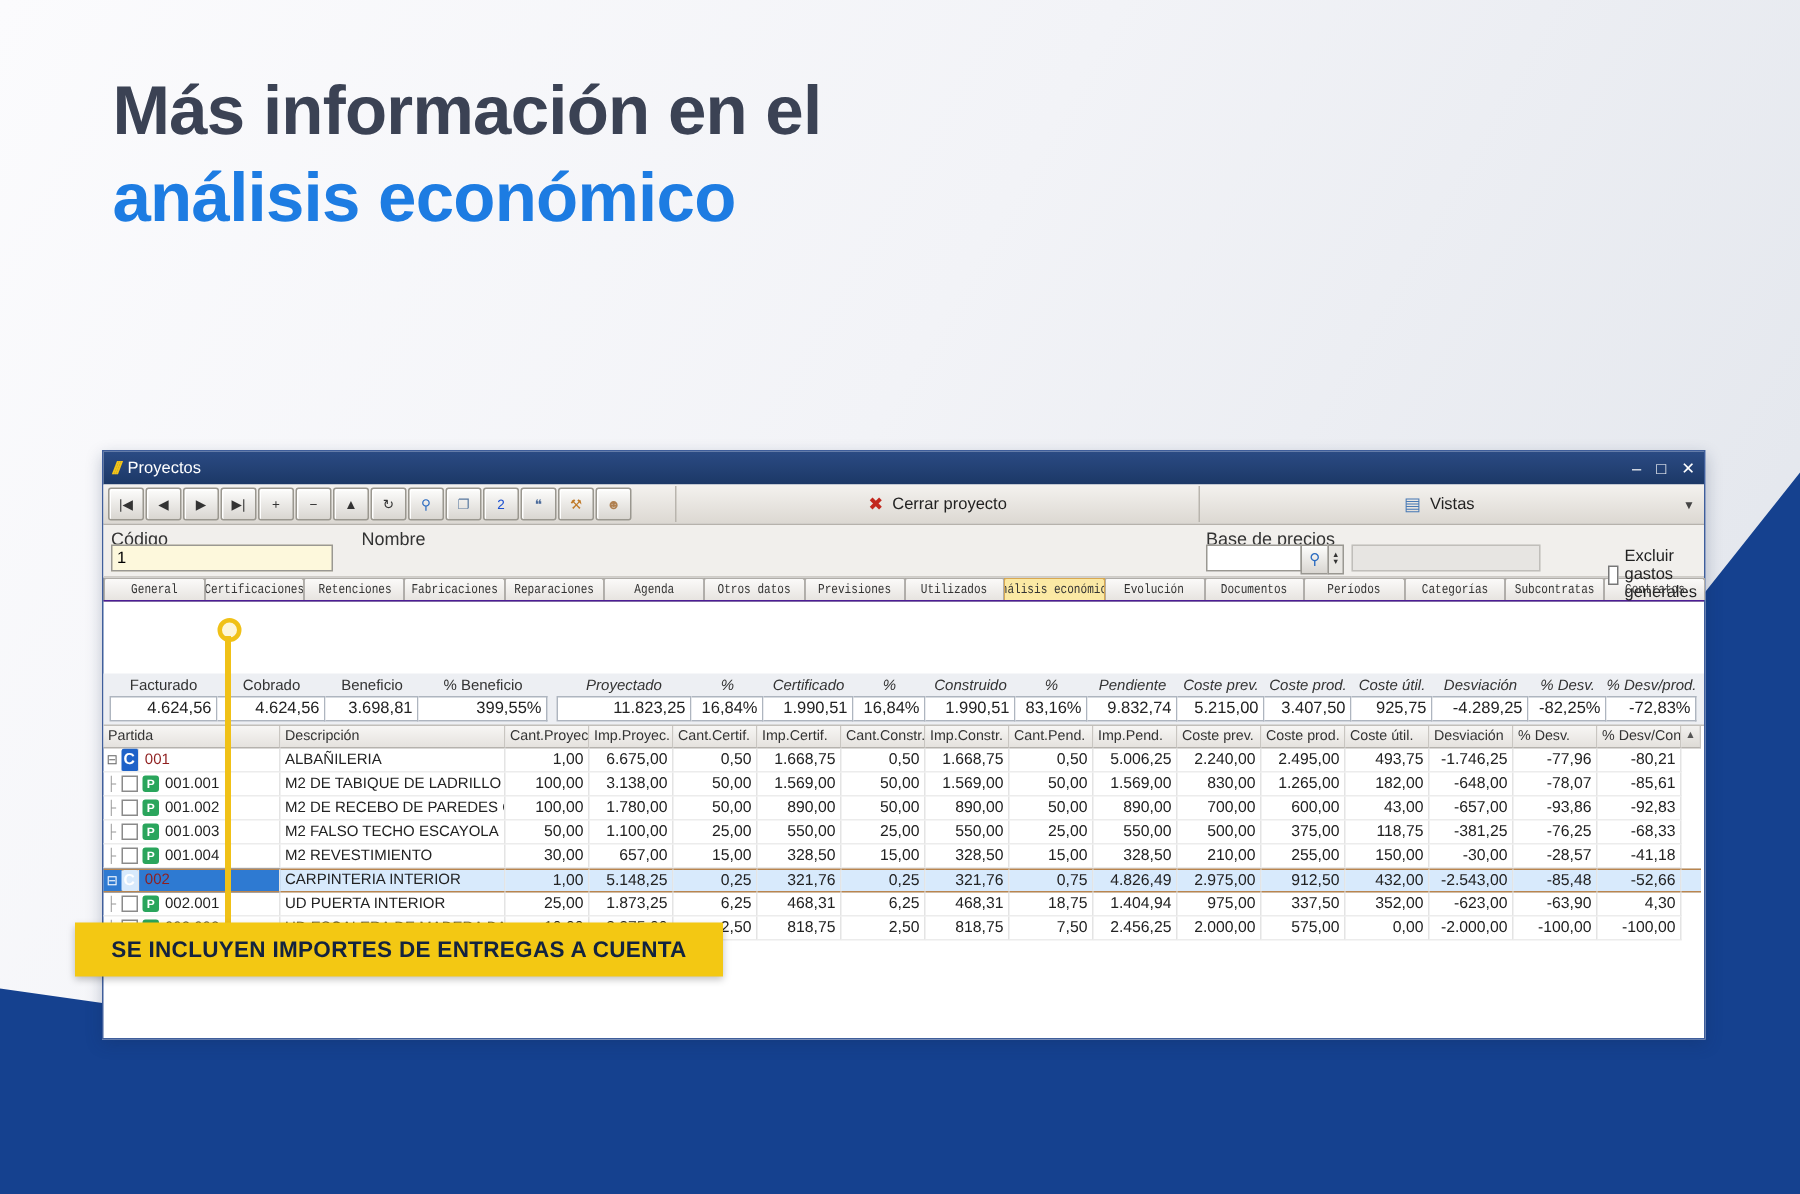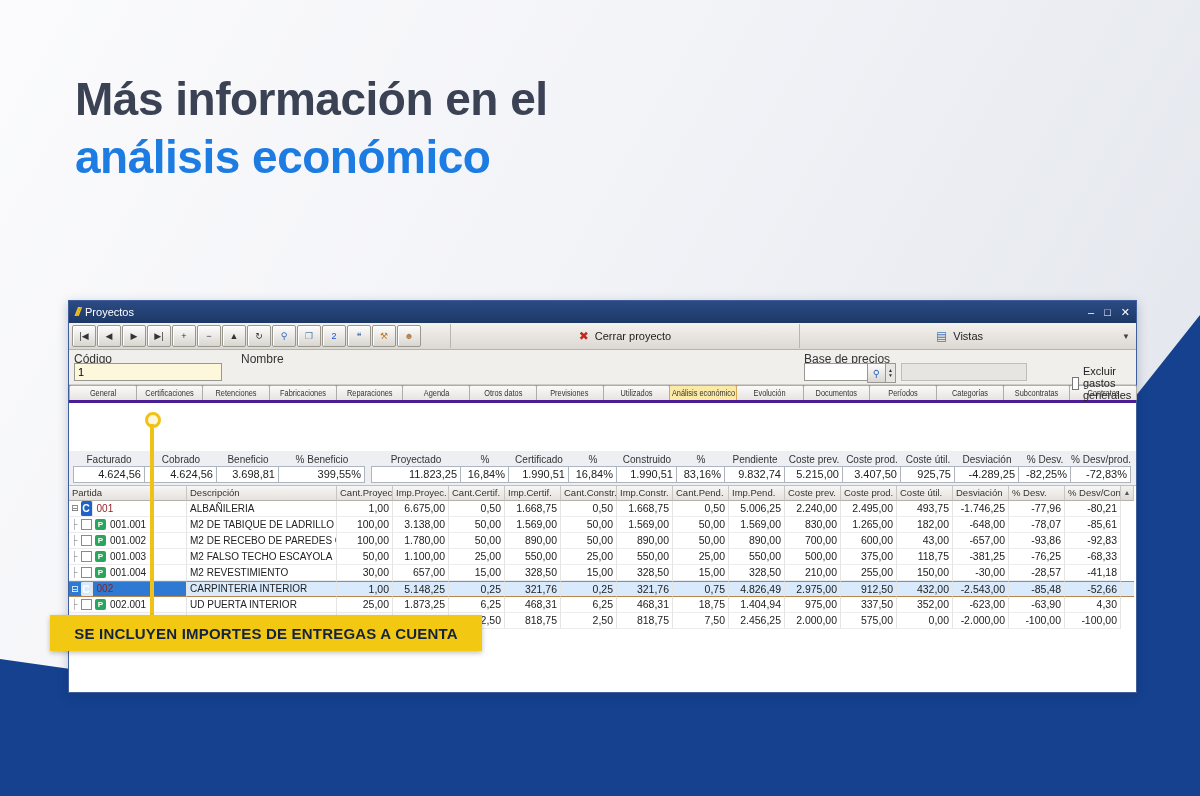--- a/index.html
+++ b/index.html
@@ -4,21 +4,21 @@
 <style>
   html,body{margin:0;padding:0;}
   body{width:1200px;height:796px;overflow:hidden;position:relative;
        font-family:"Liberation Sans","DejaVu Sans",sans-serif;
        background:linear-gradient(120deg,#fbfbfd 0%,#f2f3f7 45%,#dfe3ea 100%);}
   
   #bgshape{position:absolute;inset:0;z-index:0;}
   
   .hero{position:absolute;left:75px;top:44px;z-index:1;font-weight:bold;
         font-size:46px;line-height:58px;letter-spacing:-0.5px;}
-  .hero .dark{color:#3b4254;margin-top:26px;}
+  .hero .dark{color:#3b4254;}
   .hero .blue{color:#1d7ce2;}
   
   .win{position:absolute;left:68px;top:300px;width:1067px;height:391px;z-index:2;
        background:#ffffff;border:1px solid #3f5e9b;box-shadow:0 3px 10px rgba(20,40,80,.25);
        font-size:11px;color:#222;}
   .titlebar{height:22px;background:linear-gradient(#2b4b84,#1c3866);display:flex;
             align-items:center;color:#fff;padding:0 6px;}
   .logo{color:#f5c518;font-weight:bold;font-style:italic;letter-spacing:-2px;margin-right:6px;font-size:12px;}
   .tb-title{flex:1;font-size:11px;}
   .winbtns span{margin-left:10px;font-size:11px;cursor:default;}
@@ -41,21 +41,21 @@
   .finput{position:absolute;top:13px;height:16px;border:1px solid #9a9892;font-size:11px;
           padding:0 3px;font-family:inherit;background:#fff;}
   .spin{position:absolute;top:13px;width:9px;height:18px;font-size:5px;line-height:5px;color:#333;
         display:flex;flex-direction:column;align-items:center;justify-content:center;
         background:#e8e6e2;border:1px solid #9a9892;}
   .magbtn{position:absolute;top:13px;width:17px;height:18px;background:linear-gradient(#fdfdfc,#d9d6d1);
           border:1px solid #9a9892;color:#2a6bc0;font-size:10px;display:flex;align-items:center;justify-content:center;}
   .chk{position:absolute;top:15px;display:flex;align-items:center;font-size:11px;color:#222;}
   .chk .box{width:11px;height:11px;border:1px solid #777;background:#fff;margin-right:4px;}
   
-  .tabs{height:15px;display:flex;background:#737373;border-bottom:3px solid #4c1d95;}
+  .tabs{height:15px;display:flex;background:#737373;border-bottom:1px solid #4c1d95;font-family:Liberation Mono, monospace;}
   .tab{flex:1;display:flex;align-items:center;justify-content:center;font-size:9px;color:#333;
        background:linear-gradient(#fbfaf9,#e7e4e0);border:1px solid #b0ada8;border-bottom:none;
        border-radius:2px 2px 0 0;margin-right:-1px;overflow:hidden;white-space:nowrap;}
   .tab span{transform:scaleX(.82);}
   .tab.active{background:#fbe9a4;border-color:#d8a852;z-index:1;}
   
   .summary{position:relative;height:34px;background:#edeff3;border-bottom:1px solid #c2bfba;margin-top:48px;}
   .sgroup{position:absolute;top:2px;}
   .srow{display:grid;}
   .slab{font-size:10px;color:#333;text-align:center;height:13px;line-height:13px;overflow:hidden;white-space:nowrap;}
@@ -219,21 +219,21 @@
           <div class="slab">% Beneficio</div>
         </div>
         <div class="srow" style="grid-template-columns: 72px 72px 62px 86px;">
           <div class="sval">4.624,56</div>
           <div class="sval">4.624,56</div>
           <div class="sval">3.698,81</div>
           <div class="sval">399,55%</div>
         </div>
       </div>
     <div class="sgroup" style="left:302px;" id="sgroup2">
-        <div class="srow" style="grid-template-columns: 90px 48px 60px 48px 60px 48px 60px 58px 58px 54px 64px 52px 60px;">
+        <div class="srow" style="grid-template-columns: 90px 48px 60px 48px 60px 48px 60px 58px 58px 54px 64px 52px 60px; font-style: italic;">
           <div class="slab">Proyectado</div>
           <div class="slab">%</div>
           <div class="slab">Certificado</div>
           <div class="slab">%</div>
           <div class="slab">Construido</div>
           <div class="slab">%</div>
           <div class="slab">Pendiente</div>
           <div class="slab">Coste prev.</div>
           <div class="slab">Coste prod.</div>
           <div class="slab">Coste útil.</div>

